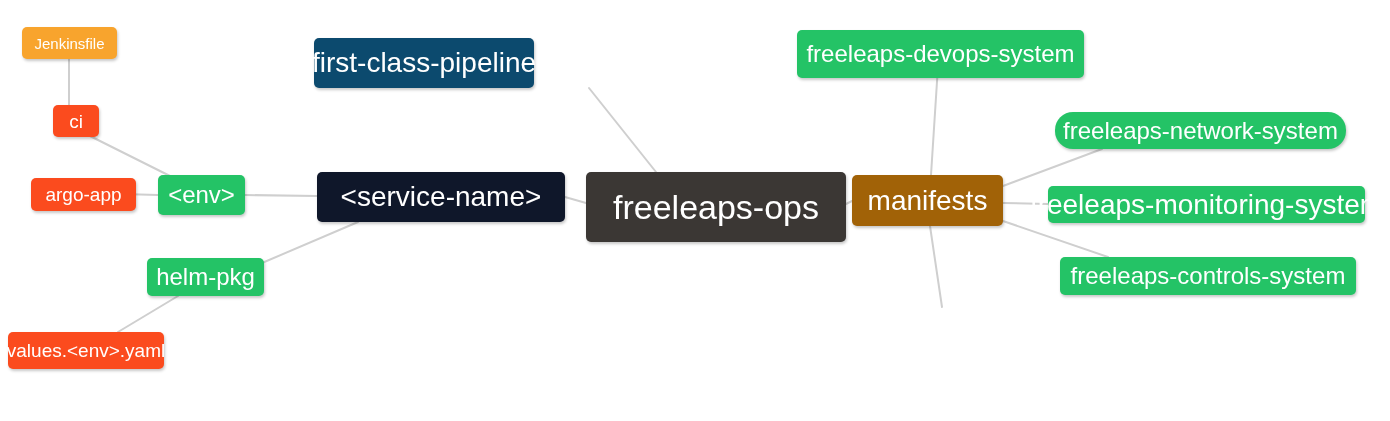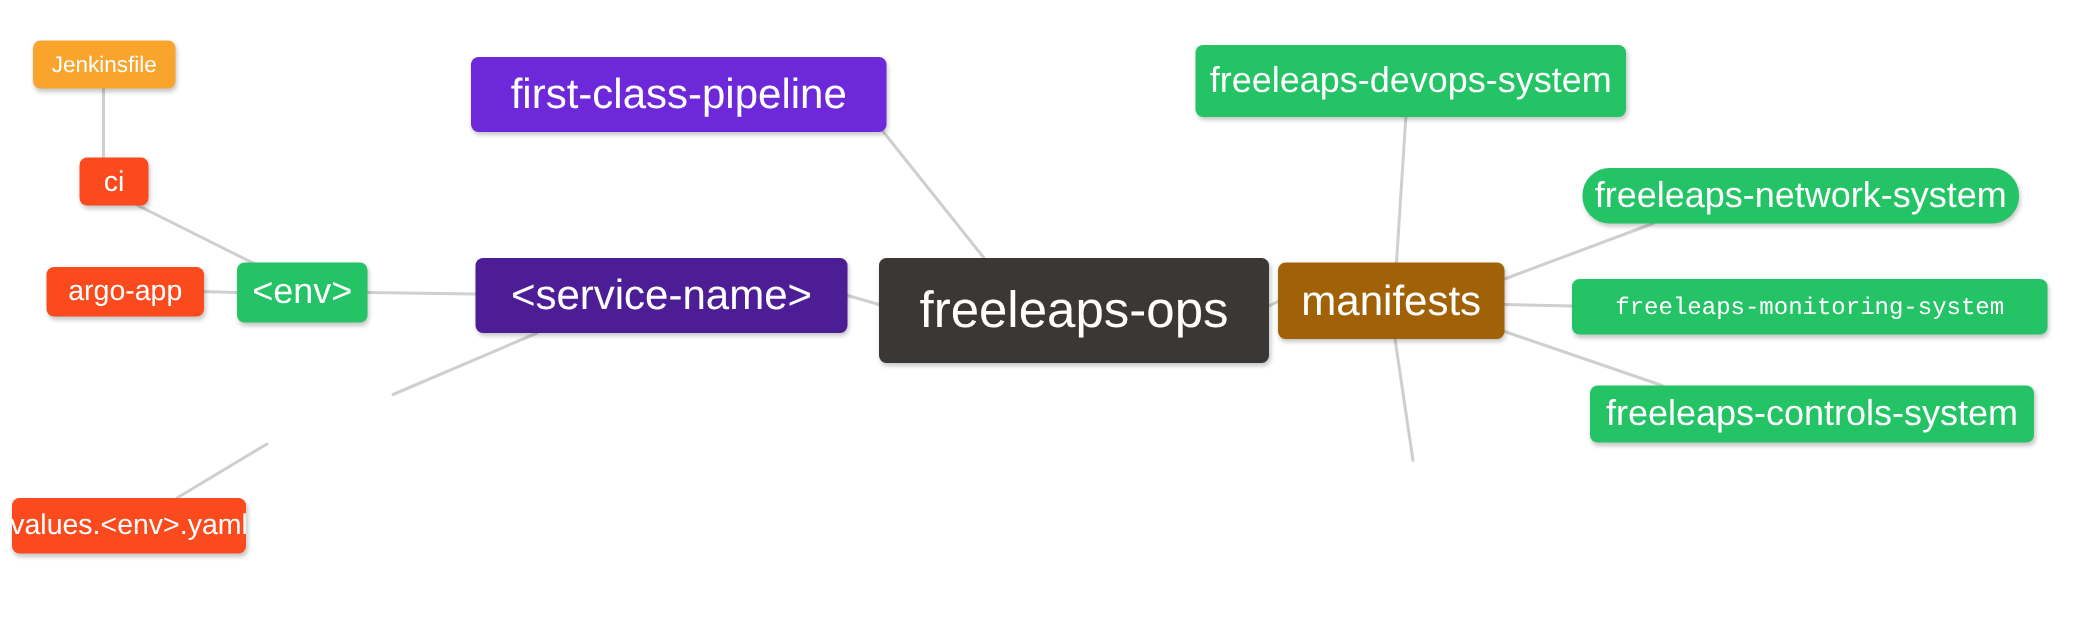--- a/index.html
+++ b/index.html
@@ -53,22 +53,23 @@
       <line x1="931" y1="175" x2="938" y2="66" stroke="#CFCFCF" stroke-width="2" stroke-linecap="round"></line>
       <line x1="1003" y1="186" x2="1102" y2="149" stroke="#CFCFCF" stroke-width="2" stroke-linecap="round"></line>
       <line x1="1003" y1="203" x2="1048" y2="204" stroke="#CFCFCF" stroke-width="2" stroke-linecap="round"></line>
       <line x1="1003" y1="221" x2="1108" y2="257" stroke="#CFCFCF" stroke-width="2" stroke-linecap="round"></line>
       <line x1="930" y1="226" x2="942" y2="307" stroke="#CFCFCF" stroke-width="2" stroke-linecap="round"></line>
     </svg>
 <div class="node" style="left: 22px; top: 27px; width: 95px; height: 32px; font-size: 15px; background: rgb(248, 164, 45); color: rgb(255, 255, 255);">Jenkinsfile</div>
     <div class="node" style="left: 53px; top: 105px; width: 46px; height: 32px; font-size: 19px; background: rgb(251, 75, 30); color: rgb(255, 255, 255);">ci</div>
     <div class="node" style="left: 31px; top: 178px; width: 105px; height: 33px; font-size: 19px; background: rgb(251, 75, 30); color: rgb(255, 255, 255);">argo-app</div>
     <div class="node" style="left: 158px; top: 175px; width: 87px; height: 40px; font-size: 24px; background: rgb(36, 195, 102); color: rgb(255, 255, 255);">&lt;env&gt;</div>
+    <div class="node" style="left: 147px; top: 258px; width: 117px; height: 38px; font-size: 24px; background: rgb(36, 195, 102); color: rgb(255, 255, 255);">helm-pkg</div>
     <div class="node" style="left: 8px; top: 332px; width: 156px; height: 37px; font-size: 19px; background: rgb(251, 75, 30); color: rgb(255, 255, 255);">values.&lt;env&gt;.yaml</div>
-    <div class="node" style="left: 314px; top: 38px; width: 277px; height: 50px; font-size: 28px; background: #6d28d9; color: rgb(255, 255, 255);">first-class-pipeline</div>
-    <div class="node" style="left: 317px; top: 172px; width: 248px; height: 50px; font-size: 28px; background: #4c1d95; color: rgb(255, 255, 255);">&lt;service-name&gt;</div>
+    <div class="node" style="left: 314px; top: 38px; width: 220px; height: 50px; font-size: 28px; background: #0c4a6e; color: rgb(255, 255, 255);">first-class-pipeline</div>
+    <div class="node" style="left: 317px; top: 172px; width: 248px; height: 50px; font-size: 28px; background: #0f172a; color: rgb(255, 255, 255);">&lt;service-name&gt;</div>
     <div class="node" style="left: 586px; top: 172px; width: 260px; height: 70px; font-size: 34px; background: rgb(59, 55, 52); color: rgb(255, 255, 255);">freeleaps-ops</div>
     <div class="node" style="left: 852px; top: 175px; width: 151px; height: 51px; font-size: 28px; background: #a16207; color: rgb(255, 255, 255);">manifests</div>
     <div class="node" style="left: 797px; top: 30px; width: 287px; height: 48px; font-size: 24px; background: rgb(36, 195, 102); color: rgb(255, 255, 255);">freeleaps-devops-system</div>
     <div class="node" style="left: 1055px; top: 112px; width: 291px; height: 37px; font-size: 24px; background: rgb(36, 195, 102); color: rgb(255, 255, 255); border-radius: 18px;">freeleaps-network-system</div>
-    <div class="node" style="left: 1048px; top: 186px; width: 317px; height: 37px; font-size: 16px; background: rgb(36, 195, 102); color: rgb(255, 255, 255); font-family: Liberation Mono, monospace;">freeleaps-monitoring-system</div>
+    <div class="node" style="left: 1048px; top: 186px; width: 317px; height: 37px; font-size: 28px; background: rgb(36, 195, 102); color: rgb(255, 255, 255);">freeleaps-monitoring-system</div>
     <div class="node" style="left: 1060px; top: 257px; width: 296px; height: 38px; font-size: 24px; background: rgb(36, 195, 102); color: rgb(255, 255, 255);">freeleaps-controls-system</div>
   </div>
 
 </body></html>

